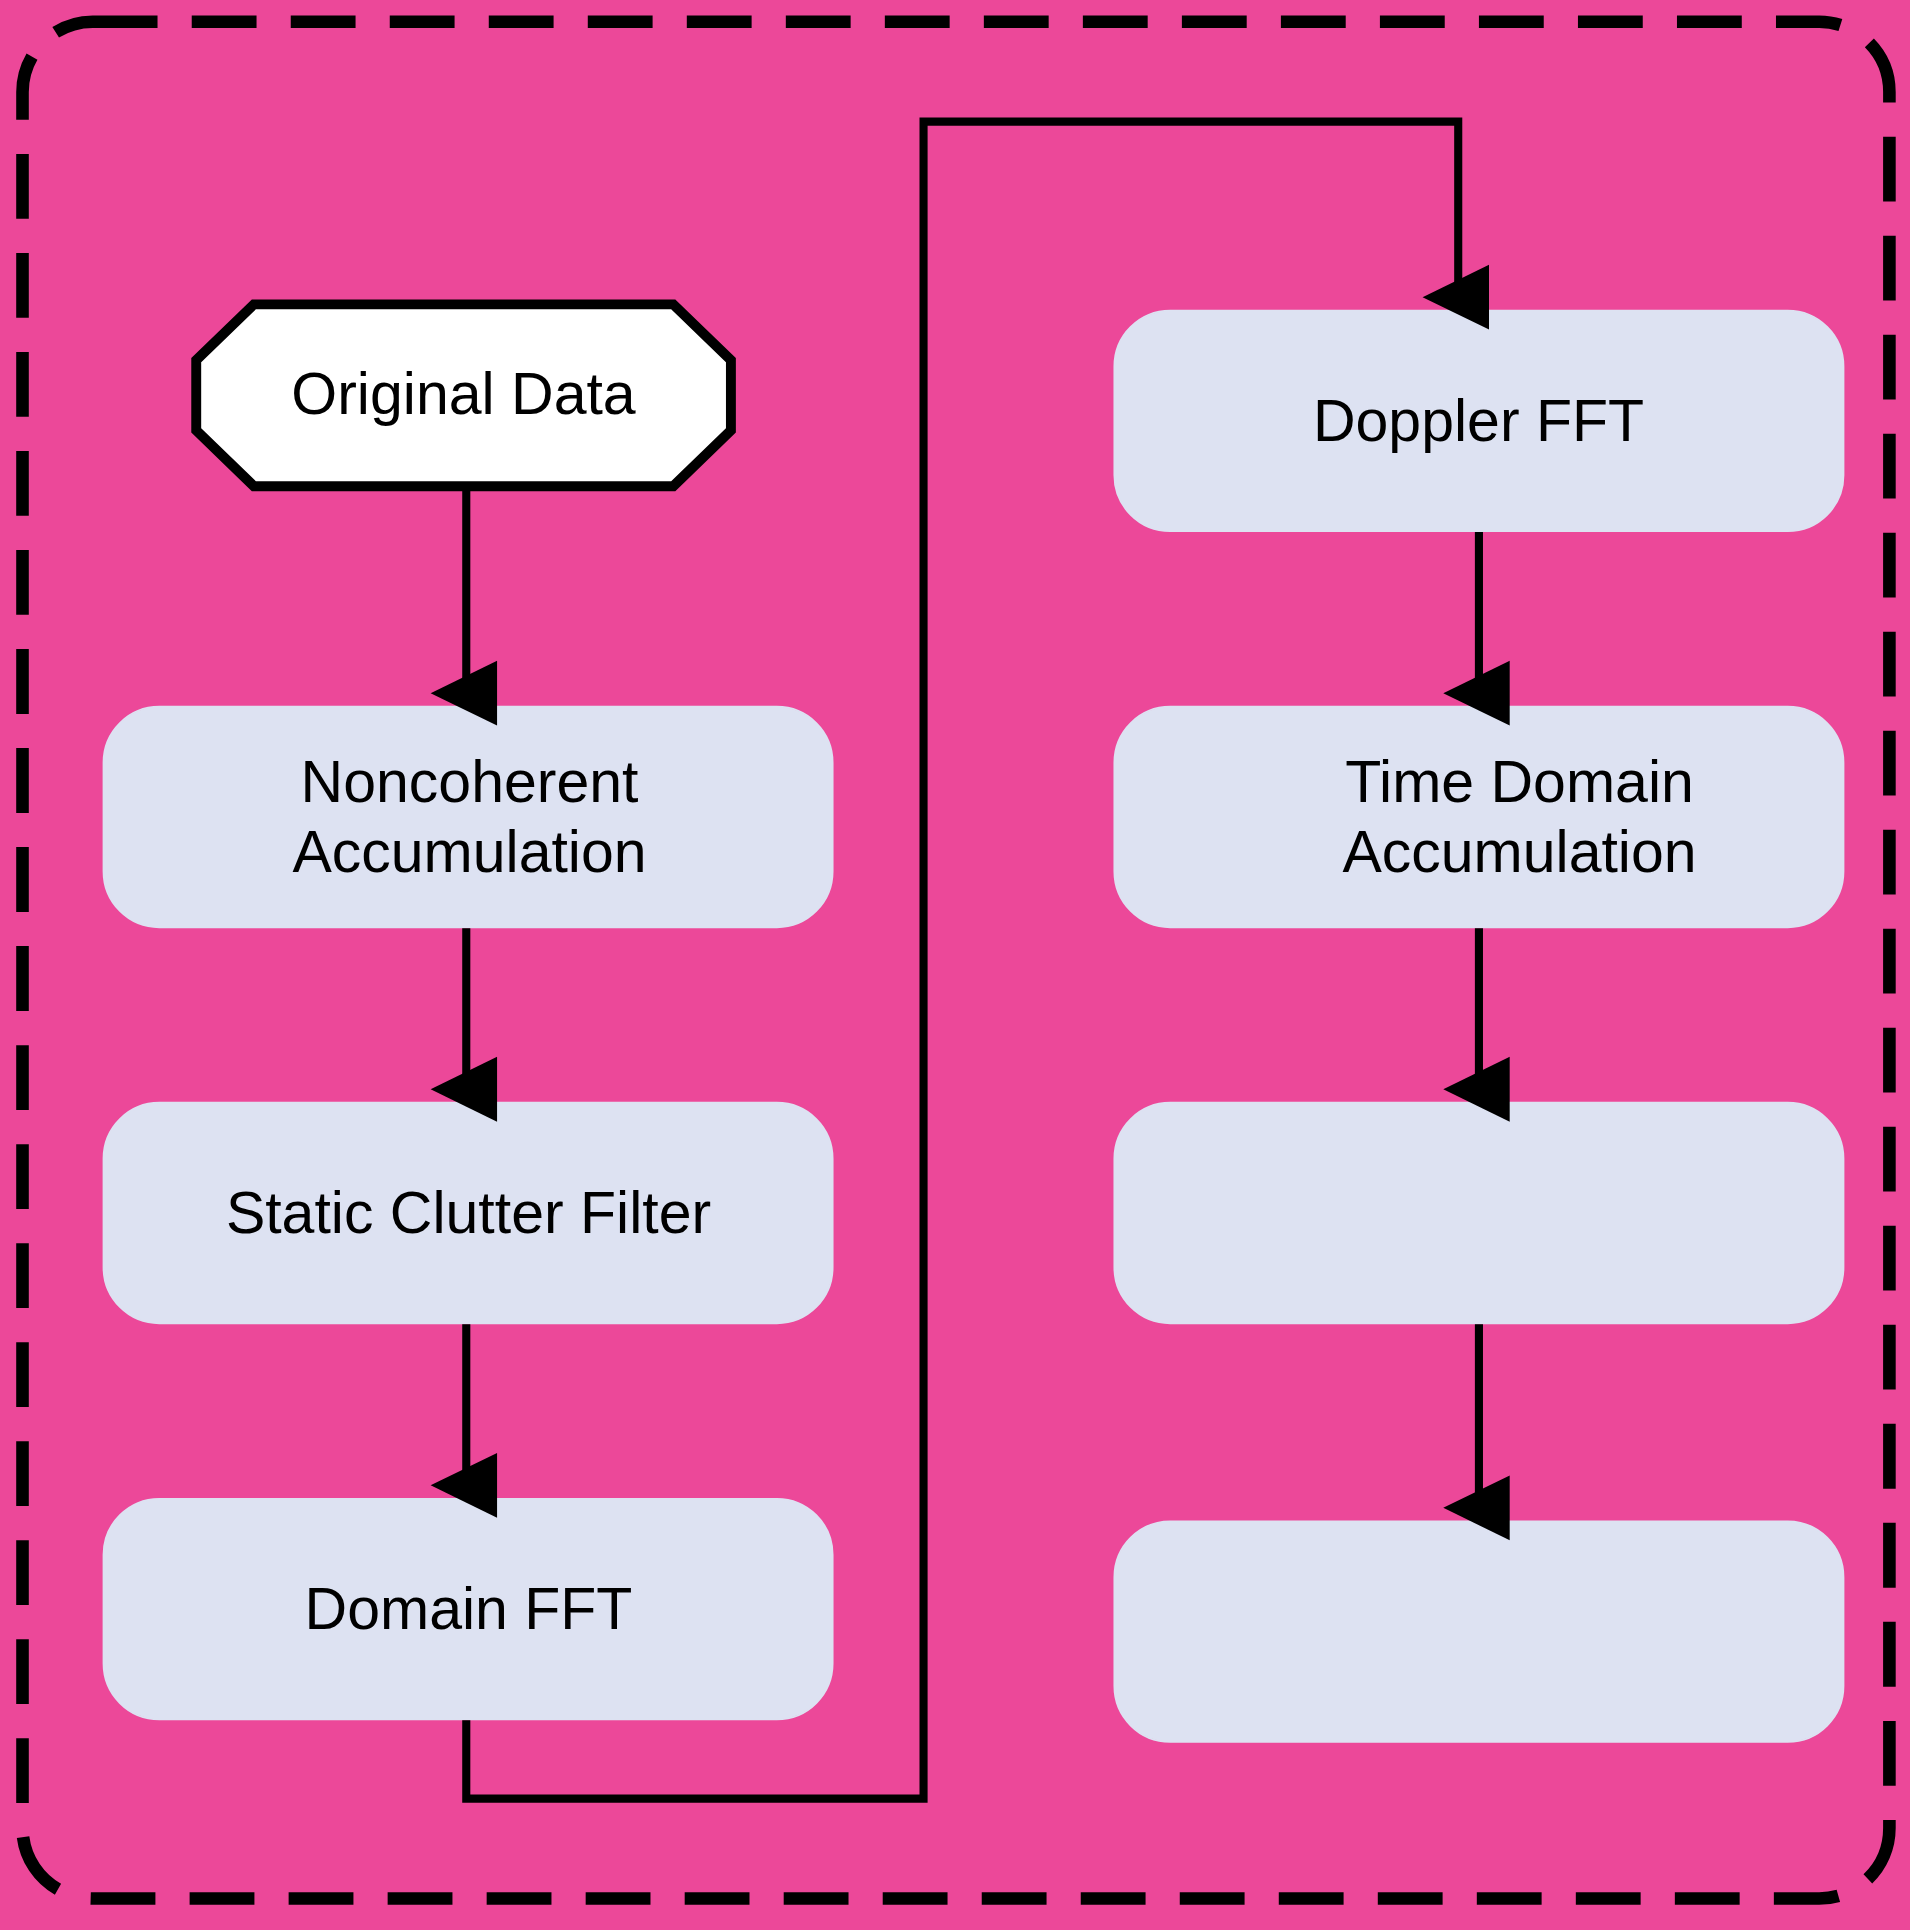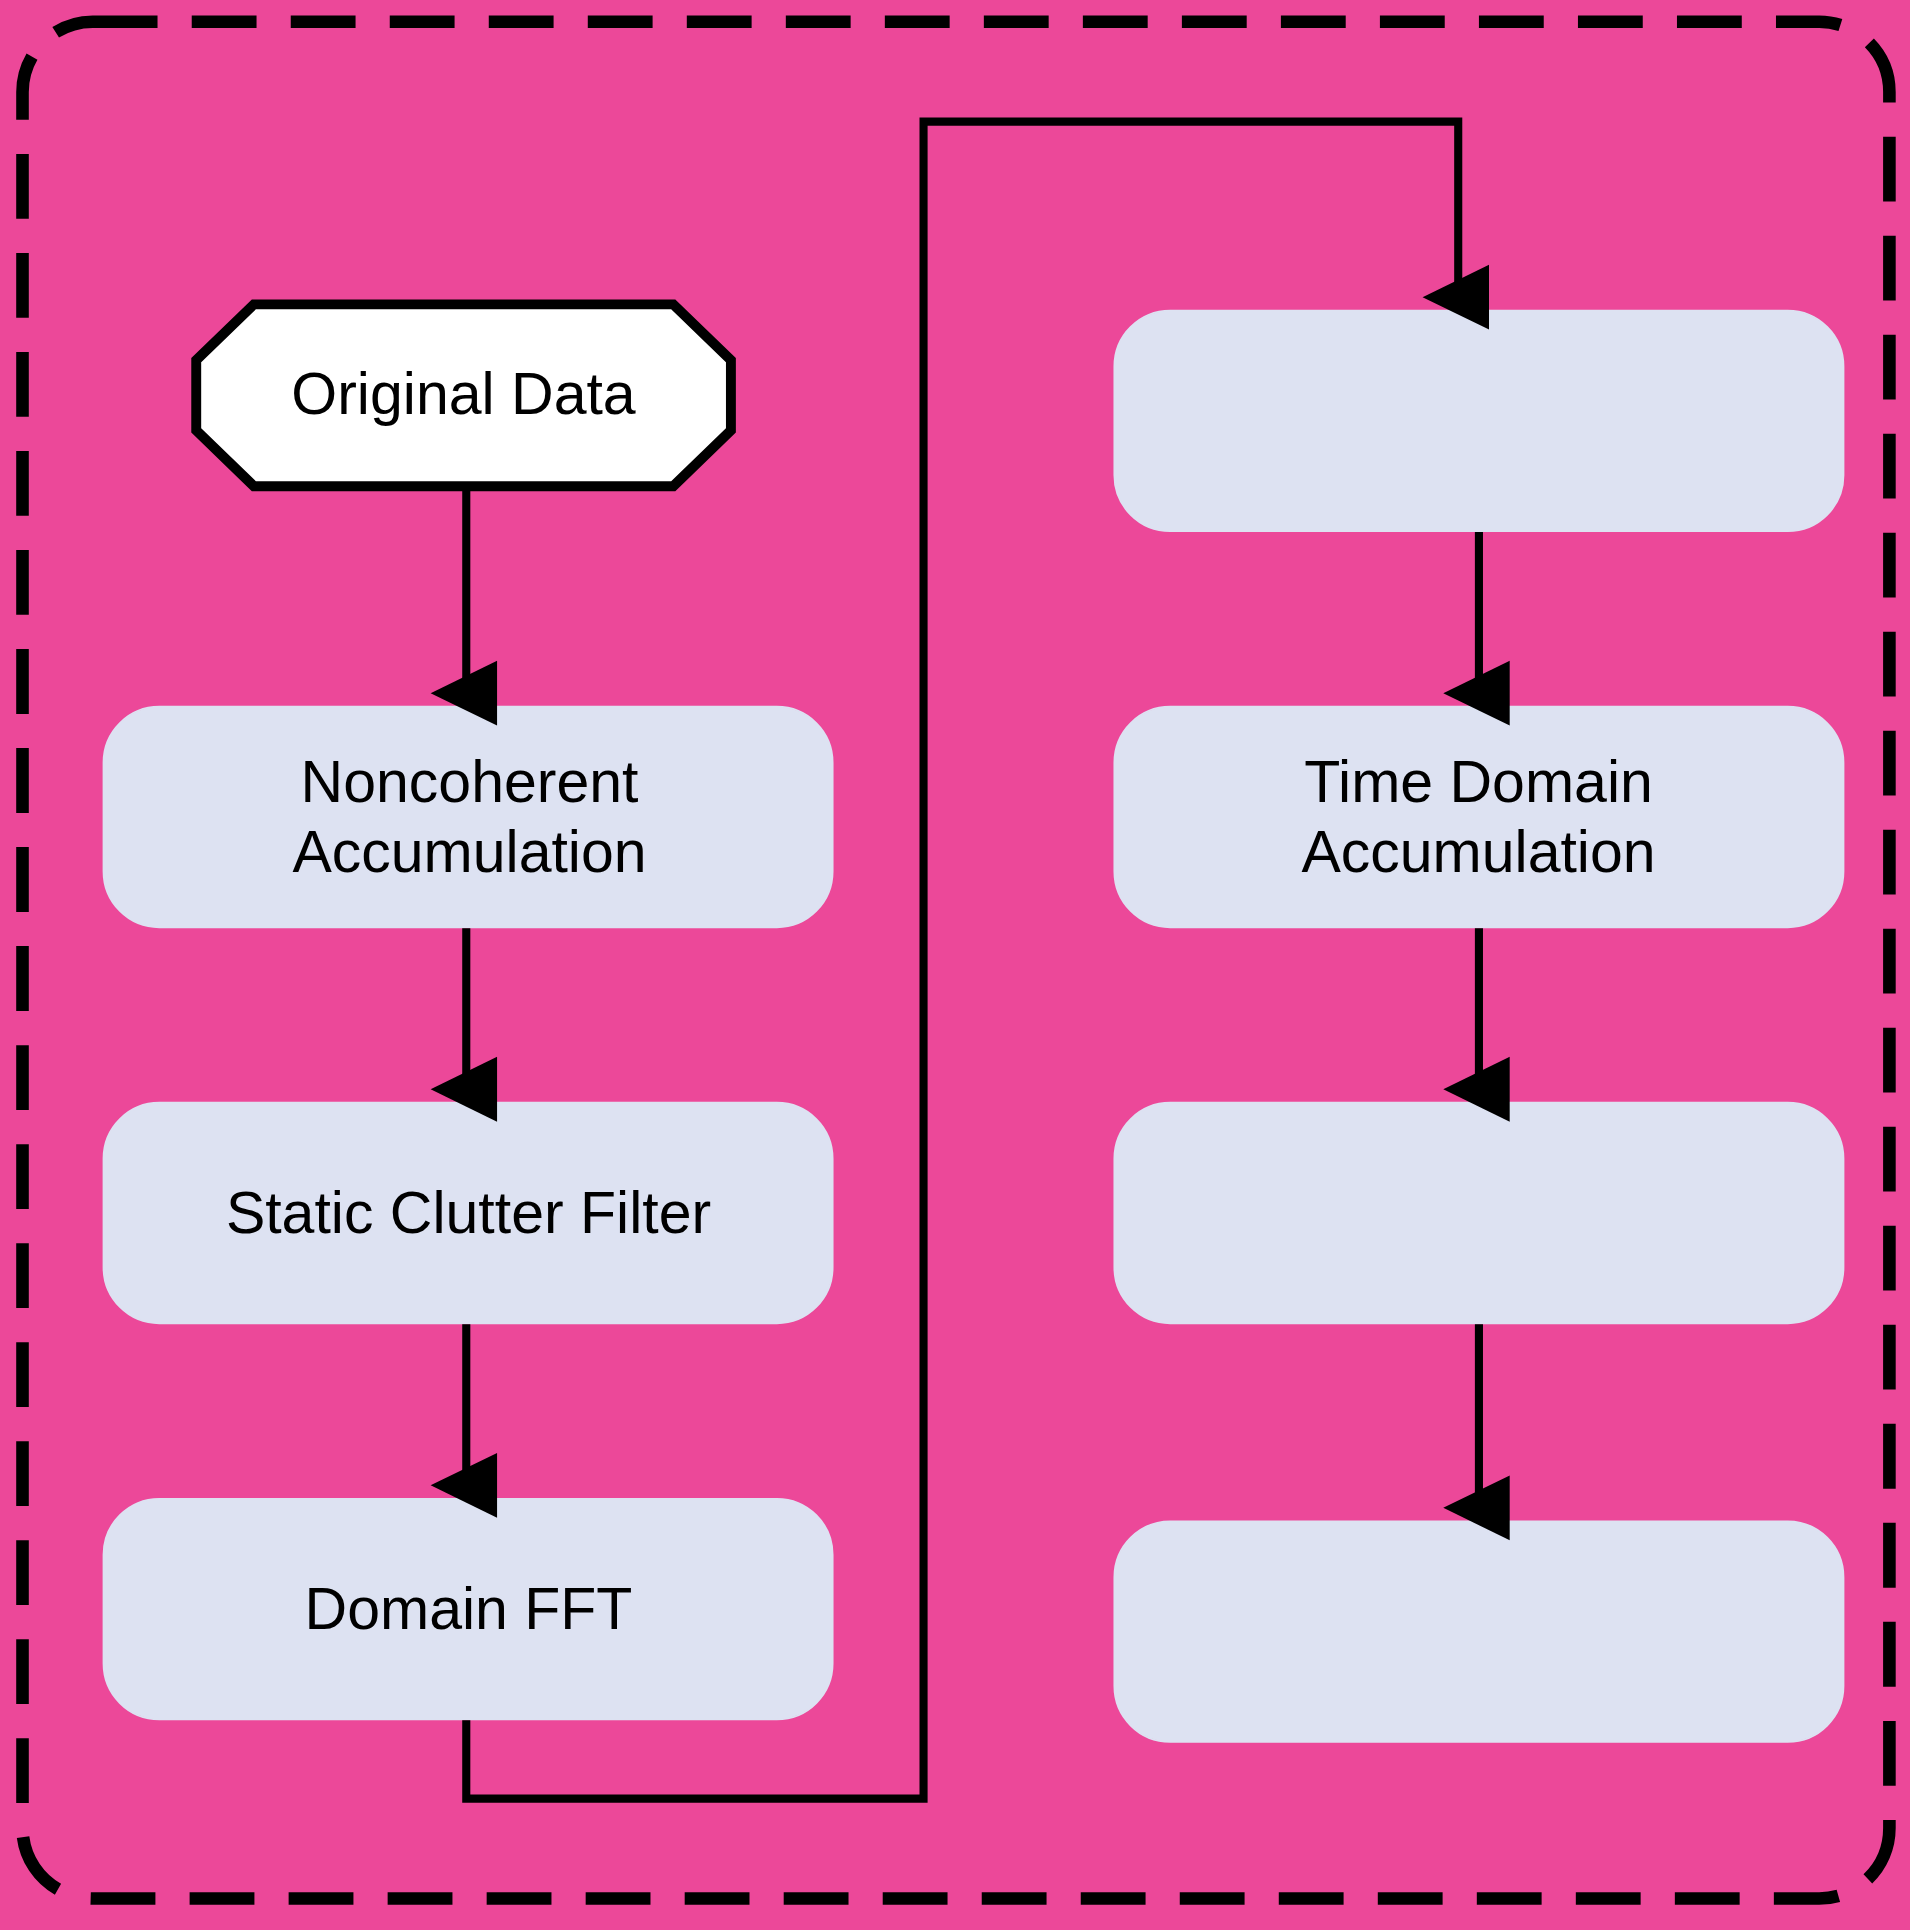--- a/index.html
+++ b/index.html
@@ -89,20 +89,21 @@
 
   <div class="node-label terminal-label" style="left:196px; top:304px; width:535px; height:182px;">Original Data</div>
 
   <div class="node-label box-label" style="left:105px; top:707px; width:729px; height:221px;">Noncoherent
 Accumulation</div>
 
   <div class="node-label box-label" style="left:104px; top:1103px; width:729px; height:221px;">Static Clutter Filter</div>
 
   <div class="node-label box-label" style="left:104px; top:1499px; width:729px; height:221px;">Domain FFT</div>
 
+  <div class="node-label box-label" style="left:1114px; top:311px; width:729px; height:221px;">Doppler FFT</div>
 
-  <div class="node-label box-label" style="left:1114px; top:707px; width:729px; height:221px;">Time Domain
+  <div class="node-label box-label" style="left:1114px; top:707px; width:729px; height:221px;padding-left:41px;">Time Domain
 Accumulation</div>
 
 
 
 </div>
 
 
 </body></html>

